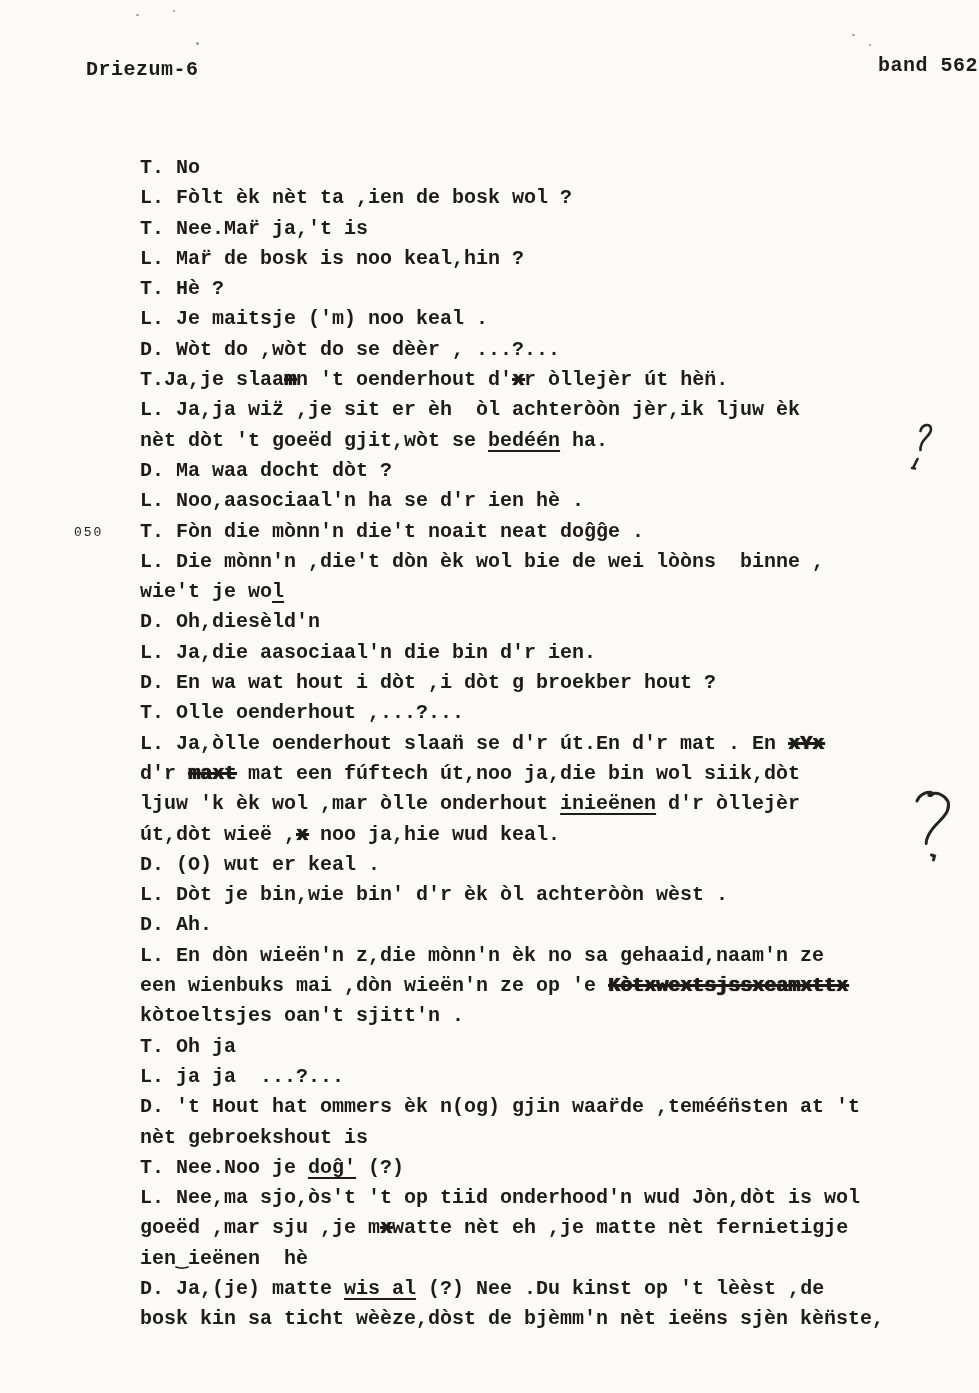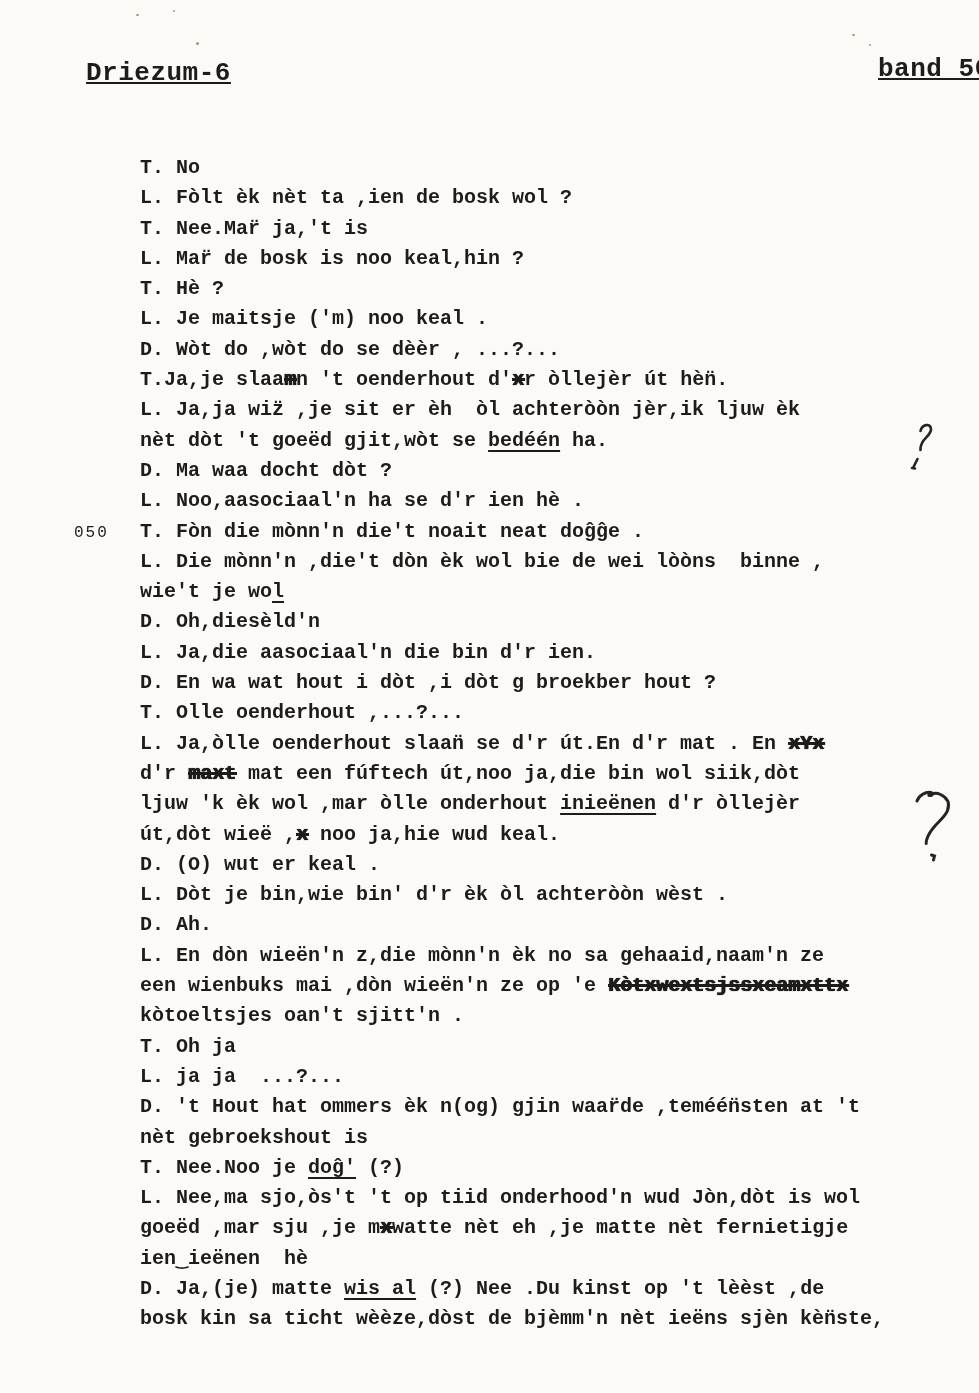--- a/index.html
+++ b/index.html
@@ -5,25 +5,24 @@
   html, body { margin: 0; padding: 0; }
   body {
     width: 979px; height: 1393px;
     position: relative;
     overflow: hidden;
     font-family: "Liberation Mono", "DejaVu Sans Mono", monospace;
     background: #fbfaf7;
   }
   .header-label {
     position: absolute;
-    font-size: 26px;
+    font-size: 20px;
     font-weight: 700;
     letter-spacing: .5px;
     white-space: pre;
-    text-decoration: underline;
   }
   #hdr-left  { left: 86px;  top: 58px; }
   #hdr-right { left: 878px; top: 54px; }
   #transcript {
     position: absolute;
     left: 140px; top: 153px;
     font-size: 20px;
     font-weight: 700;
     line-height: 30.3px;
   }
@@ -34,21 +33,21 @@
     text-underline-offset: 4px;
   }
   .line .x {
     text-decoration: line-through;
     text-decoration-thickness: 3px;
     text-shadow: 0 0 1px currentColor, 1px 0 0 currentColor;
   }
   .margin-label {
     position: absolute;
     left: -66px; top: 1px;
-    font-size: 16px;
+    font-size: 13px;
     font-weight: 400;
     letter-spacing: 2px;
     text-align: right;
   }
   #margin-marks { position: absolute; left: 0; top: 0; pointer-events: none; }
   .speck { position: absolute; background: #9a978f; border-radius: 50%; }
 </style>
 </head>
 <body style="background: rgb(251, 250, 247); color: rgb(29, 28, 26);">
 

